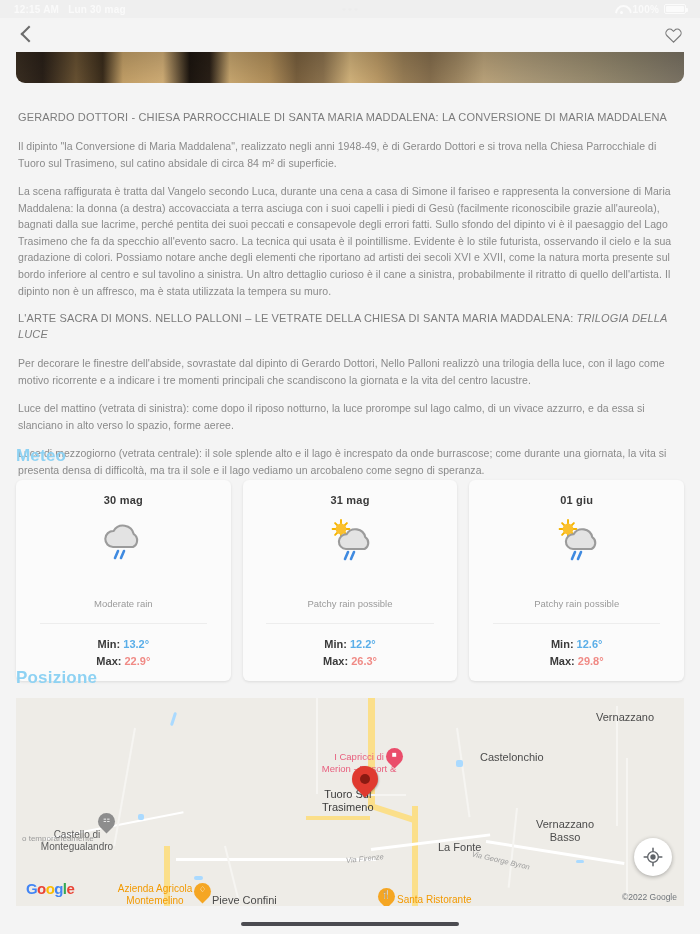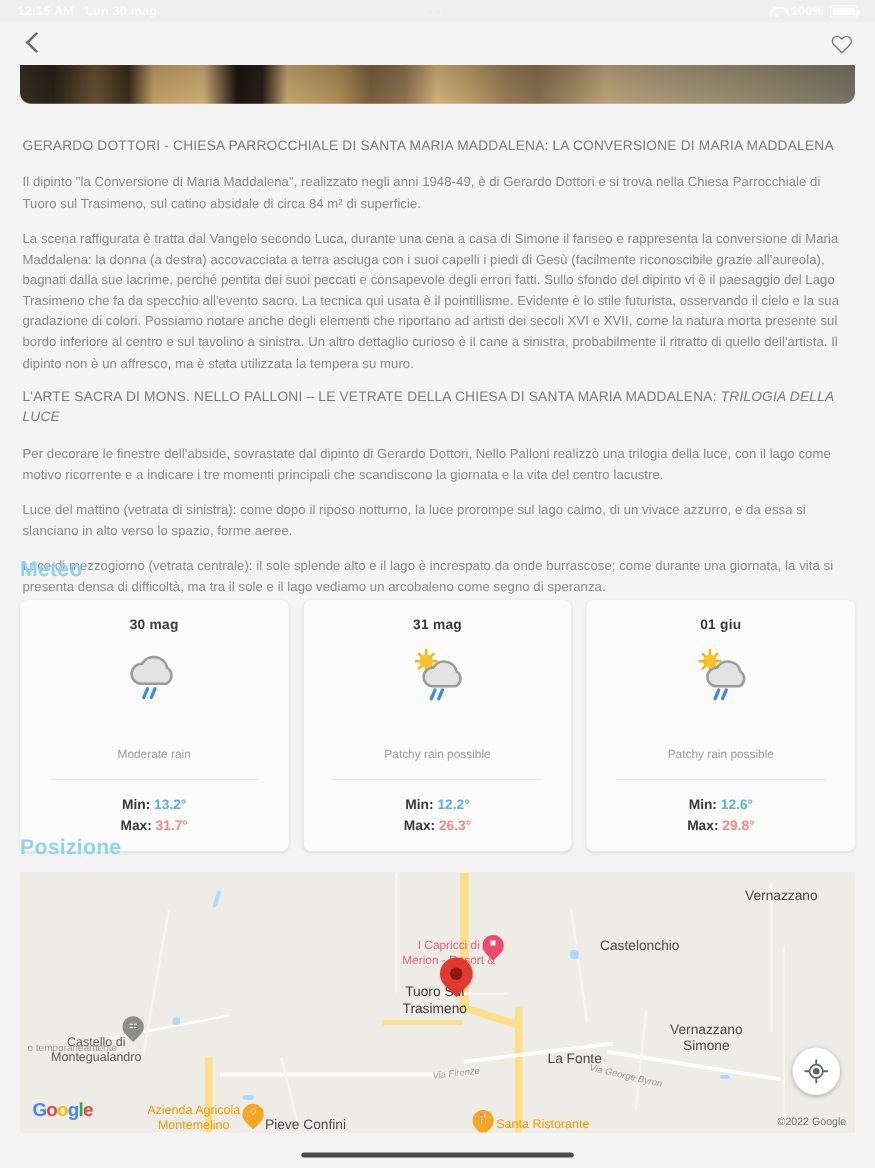--- a/index.html
+++ b/index.html
@@ -211,21 +211,21 @@
         </svg>
       </div>
       <div class="wdesc">Moderate rain</div>
       <div class="wsep"></div>
       <div class="wtemp">
         <span>Min:</span>
         <span class="v-min">13.2°</span>
       </div>
       <div class="wtemp">
         <span>Max:</span>
-        <span class="v-max">31.7°</span>
+        <span class="v-max">22.9°</span>
       </div>
     </div>
 
     <div class="wcard">
       <div class="wdate">31 mag</div>
       <div class="wicon">
         <svg viewBox="0 0 52 46">
           <g stroke="#f5b400" stroke-width="1.9" stroke-linecap="round">
             <path d="M17 3v3.4M17 17.6V21M8.6 12h3.4M22 12h3.4M11.1 6.1l2.4 2.4M20.5 15.5l2.4 2.4M11.1 17.9l2.4-2.4M20.5 8.5l2.4-2.4"></path>
           </g>
@@ -300,21 +300,21 @@
     <div class="water" style="left:636px; top:150px; width:14px; height:10px;"></div>
     <div class="water" style="left:178px; top:178px; width:9px; height:4px;"></div>
     <div class="water" style="left:636px; top:172px; width:3px; height:5px;"></div>
     <div class="water" style="left:122px; top:116px; width:6px; height:6px;"></div>
     <div class="water" style="left:560px; top:162px; width:8px; height:3px;"></div>
 
     <div class="mlabel big" style="left:580px; top:13px;">Vernazzano</div>
     <div class="mlabel big" style="left:464px; top:53px;">Castelonchio</div>
     <div class="mlabel big ctr" style="left:520px; top:120px;">
       <span>Vernazzano</span><br>
-      <span>Simone</span>
+      <span>Basso</span>
     </div>
     <div class="mlabel big" style="left:422px; top:143px;">La Fonte</div>
 
     <div class="mlabel big ctr" style="left:306px; top:90px; font-weight:normal; color:#3c3c3c;">
       <span>Tuoro Sul</span><br>
       <span>Trasimeno</span>
     </div>
 
     <div class="mlabel pink" style="left:288px; top:53px; width:110px;">
       <span>I Capricci di</span><br>

